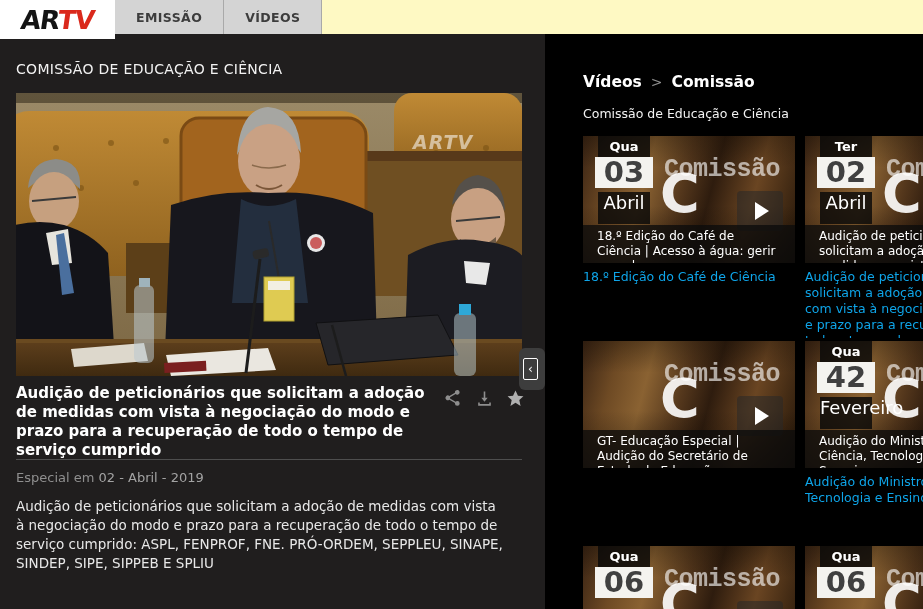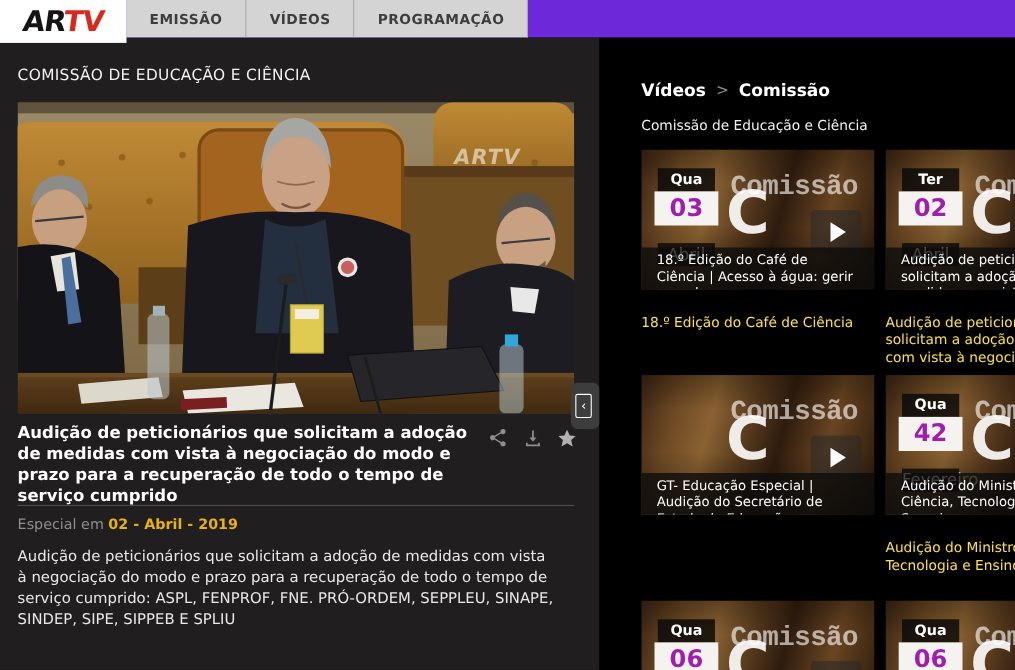--- a/index.html
+++ b/index.html
@@ -1,20 +1,20 @@
 <!DOCTYPE html>
 <html><head>
 <meta charset="utf-8">
 <style>
   html,body{margin:0;padding:0;background:#000;}
   body{width:923px;height:609px;overflow:hidden;position:relative;
        font-family:"DejaVu Sans","Liberation Sans",sans-serif;}
 
   
-  .header{position:absolute;left:0;top:0;width:923px;height:34px;background:#6d28d9;z-index:5;}
+  .header{position:absolute;left:0;top:0;width:923px;height:34px;background:#fef9c3;z-index:5;}
   .logo-box{position:absolute;left:0;top:0;width:115px;height:39px;background:#fff;
             display:flex;align-items:center;justify-content:center;z-index:6;}
   .logo-text{font-size:26px;font-weight:900;letter-spacing:-1px;transform:skewX(-8deg);}
   .logo-ar{color:#141414;}
   .logo-tv{color:#da291c;}
   .tabs{position:absolute;left:115px;top:0;height:34px;display:flex;background:#d4d4d4;
         border-right:1px solid #a9a9a9;}
   .tab{height:34px;display:flex;align-items:center;padding:0 21px;font-size:12.5px;
        font-weight:bold;color:#3d3d3d;letter-spacing:.4px;border-left:1px solid #a9a9a9;
        cursor:pointer;white-space:nowrap;}
@@ -36,21 +36,21 @@
 
   .video-title{position:absolute;left:16px;top:350px;width:422px;color:#fff;font-size:15px;
                font-weight:bold;line-height:19px;}
   .actions{position:absolute;left:443px;top:355px;width:82px;display:flex;
            align-items:center;justify-content:space-between;}
   .icon-btn{width:19px;height:19px;cursor:pointer;display:block;}
   .icon-btn svg{display:block;width:100%;height:100%;}
 
   .sep{position:absolute;left:16px;top:425px;width:506px;height:1px;background:#4e4e4e;}
   .recorded{position:absolute;left:16px;top:436px;font-size:13px;color:#8f8f8f;}
-  .recorded b{color:#eab308;font-weight:bold;}
+  .recorded b{color:#a3a3a3;font-weight:normal;}
   .desc{position:absolute;left:16px;top:463px;width:492px;color:#e8e8e8;
         font-size:13.5px;line-height:19px;}
 
   
   .right-panel{position:absolute;left:545px;top:34px;width:378px;height:575px;background:#000;
                overflow:hidden;padding:39px 0 0 38px;box-sizing:border-box;}
   .breadcrumb{display:flex;align-items:center;gap:9px;font-size:15.5px;font-weight:bold;color:#fff;}
   .crumb{cursor:pointer;}
   .crumb-sep{color:#8f8f8f;font-weight:normal;font-size:14px;}
   .subtitle{margin-top:15px;font-size:12.5px;color:#f2f2f2;}
@@ -58,43 +58,42 @@
   .cards{margin-top:15px;display:grid;grid-template-columns:212px 212px;column-gap:10px;row-gap:3px;width:434px;}
   .card{width:212px;height:202px;overflow:hidden;cursor:pointer;}
   .thumb{position:relative;width:212px;height:127px;overflow:hidden;
          background:
            linear-gradient(to bottom, rgba(20,12,4,.35) 0%, rgba(0,0,0,0) 25%, rgba(0,0,0,0) 55%, rgba(15,8,2,.55) 100%),
            linear-gradient(105deg,#3a2414 0%,#6e4a24 16%,#8a6232 30%,#54371c 46%,#2e1c0e 58%,#6a4522 76%,#241609 100%);}
   .brand-word{position:absolute;left:81px;top:19px;font-size:25px;font-weight:bold;
               letter-spacing:-.5px;color:rgba(255,255,255,.62);white-space:nowrap;font-family:Liberation Mono, monospace;}
   .brand-c{position:absolute;left:77px;top:26px;font-size:54px;line-height:1.2;
            font-weight:bold;color:rgba(255,255,255,.9);}
-  .badge{position:absolute;left:12px;top:17px;width:58px;text-align:center;border-radius:28px;}
+  .badge{position:absolute;left:12px;top:0;width:58px;text-align:center;border-radius:28px;}
   .badge-day{margin:0 3px;height:21px;line-height:21px;background:rgba(8,8,8,.82);
              color:#fff;font-size:13px;font-weight:bold;}
-  .badge-num{height:31px;line-height:31px;background:#f4f3ef;color:#a21caf;
-             font-size:22px;font-weight:bold;}
-  .badge-month{margin:16px 3px;height:21px;line-height:21px;background:rgba(8,8,8,.82);
-               color:#fff;font-size:15px;}
+  .badge-num{height:31px;line-height:31px;background:#f4f3ef;color:#404040;
+             font-size:29px;font-weight:bold;}
+  .badge-month{margin:4px 3px;height:32px;line-height:21px;background:rgba(8,8,8,.82);
+               color:#fff;font-size:18px;}
   .play{position:absolute;left:154px;top:55px;width:46px;height:40px;background:rgba(40,40,40,.55);
         border-radius:4px;display:flex;align-items:center;justify-content:center;cursor:pointer;}
   .play-tri{width:0;height:0;border-left:14px solid #fff;border-top:9px solid transparent;
             border-bottom:9px solid transparent;margin-left:4px;}
   .overlay{position:absolute;left:0;right:0;bottom:0;background:rgba(12,12,12,.78);
            color:#fff;font-size:12px;line-height:15px;padding:4px 14px;max-height:30px;overflow:hidden;}
-  .caption{margin-top:22px;color:#fde047;font-size:12.5px;line-height:16px;max-height:69px;overflow:hidden;}
+  .caption{margin-top:6px;color:#0ea5e9;font-size:12.5px;line-height:16px;max-height:69px;overflow:hidden;}
 </style>
 </head>
 <body>
 
 <div class="header">
   <div class="tabs">
     <div class="tab">EMISSÃO</div>
     <div class="tab">VÍDEOS</div>
-    <div class="tab">PROGRAMAÇÃO</div>
   </div>
 </div>
 <div class="logo-box">
   <div class="logo-text"><span class="logo-ar">AR</span><span class="logo-tv">TV</span></div>
 </div>
 
 <div class="left-panel">
   <div class="section-title">COMISSÃO DE EDUCAÇÃO E CIÊNCIA</div>
 
   <div class="video">

